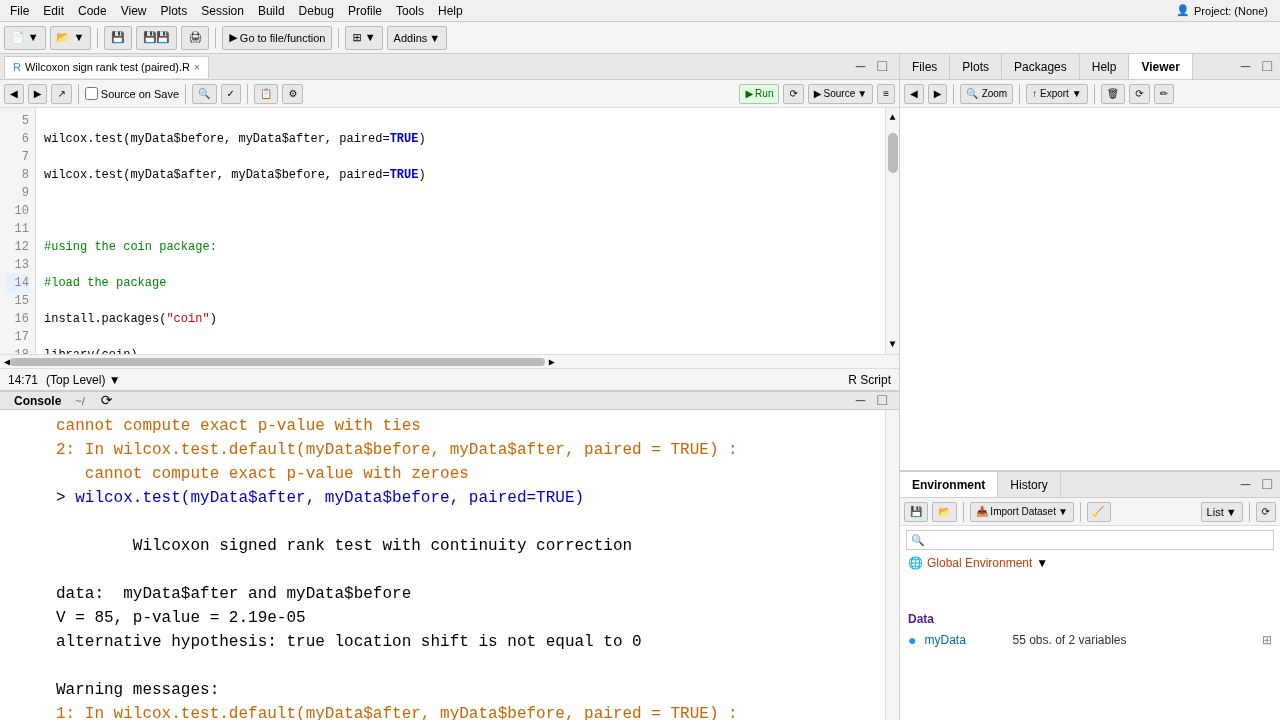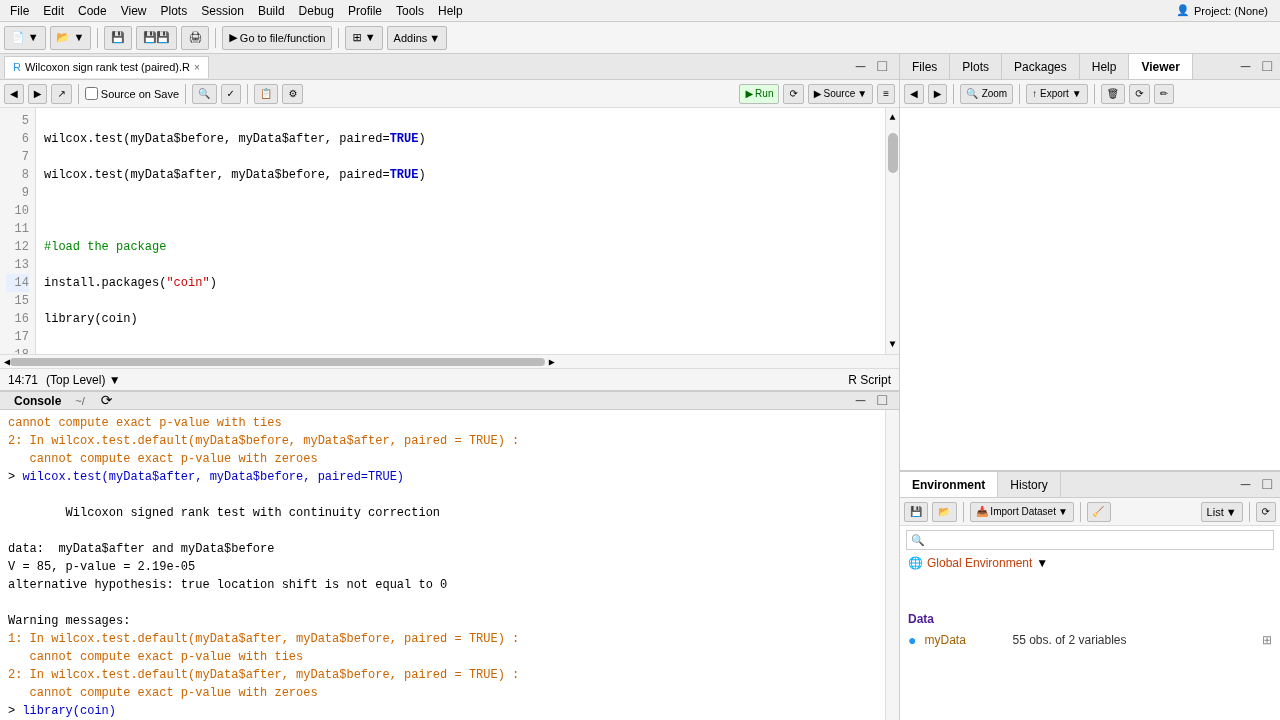--- a/index.html
+++ b/index.html
@@ -108,21 +108,21 @@
     .console-tab-bar {
       display: flex; align-items: center; background: #e8e8e8; border-bottom: 1px solid #ccc;
       height: 18px; padding: 0 8px; gap: 8px;
     }
     .console-tab {
       font-size: 12px; font-family: Arial, sans-serif; font-weight: bold; cursor: pointer;
       padding: 2px 6px;
     }
     .console-tab-path { font-size: 11px; color: #666; font-family: Arial, sans-serif; }
     .console-content {
-      flex: 1; padding: 4px 8px; overflow-y: auto; font-size: 12px; line-height: 1.5; white-space: pre;
+      flex: 1; padding: 4px 8px; overflow-y: auto; font-size: 16px; line-height: 1.5; white-space: pre; margin-left: 48px;
     }
     .console-prompt { color: #000; }
     .console-command { color: #0000cc; }
     .console-warning { color: #cc6600; }
 
     
     .right-panel {
       flex: 1; display: flex; flex-direction: column; background: white;
     }
 
@@ -158,21 +158,21 @@
       display: flex; align-items: center; background: #f5f5f5; border-bottom: 1px solid #ddd;
       height: 28px; padding: 0 4px; gap: 4px;
     }
     .env-content { flex: 1; padding: 4px 8px; }
     .env-header { font-size: 12px; font-family: Arial, sans-serif; color: #4c1d95; padding: 4px 0; font-weight: bold; margin-top: 32px; }
     .env-row {
       display: flex; align-items: center; padding: 2px 0; gap: 8px;
       font-size: 12px; font-family: Arial, sans-serif;
     }
     .env-icon { color: #2196F3; font-size: 14px; }
-    .env-name { color: #a16207; min-width: 80px; }
+    .env-name { color: #0369a1; min-width: 80px; }
     .env-value { color: #333; flex: 1; }
     .env-grid-icon { color: #888; margin-left: auto; }
 
     .search-box {
       display: flex; align-items: center; border: 1px solid #ccc; background: white;
       height: 20px; padding: 0 4px; font-size: 11px; margin: 2px;
     }
     .search-box input {
       border: none; outline: none; font-size: 11px; width: 100%;
     }
@@ -291,20 +291,21 @@
             <div style="background:#e8f0ff;">14</div>
             <div>15</div>
             <div>16</div>
             <div>17</div>
             <div>18</div>
           </div>
           <div class="code-content">
 <div class="code-line"><span>wilcox.test(myData$before, myData$after, paired=</span><span class="kw">TRUE</span><span>)</span></div>
 <div class="code-line"><span>wilcox.test(myData$after, myData$before, paired=</span><span class="kw">TRUE</span><span>)</span></div>
 <div class="code-line">&nbsp;</div>
+<div class="code-line"><span class="comment">#using the coin package:</span></div>
 <div class="code-line"><span class="comment">#load the package</span></div>
 <div class="code-line"><span>install.packages(<span class="string">"coin"</span>)</span></div>
 <div class="code-line"><span>library(coin)</span></div>
 
 
 
 
 
 
 

